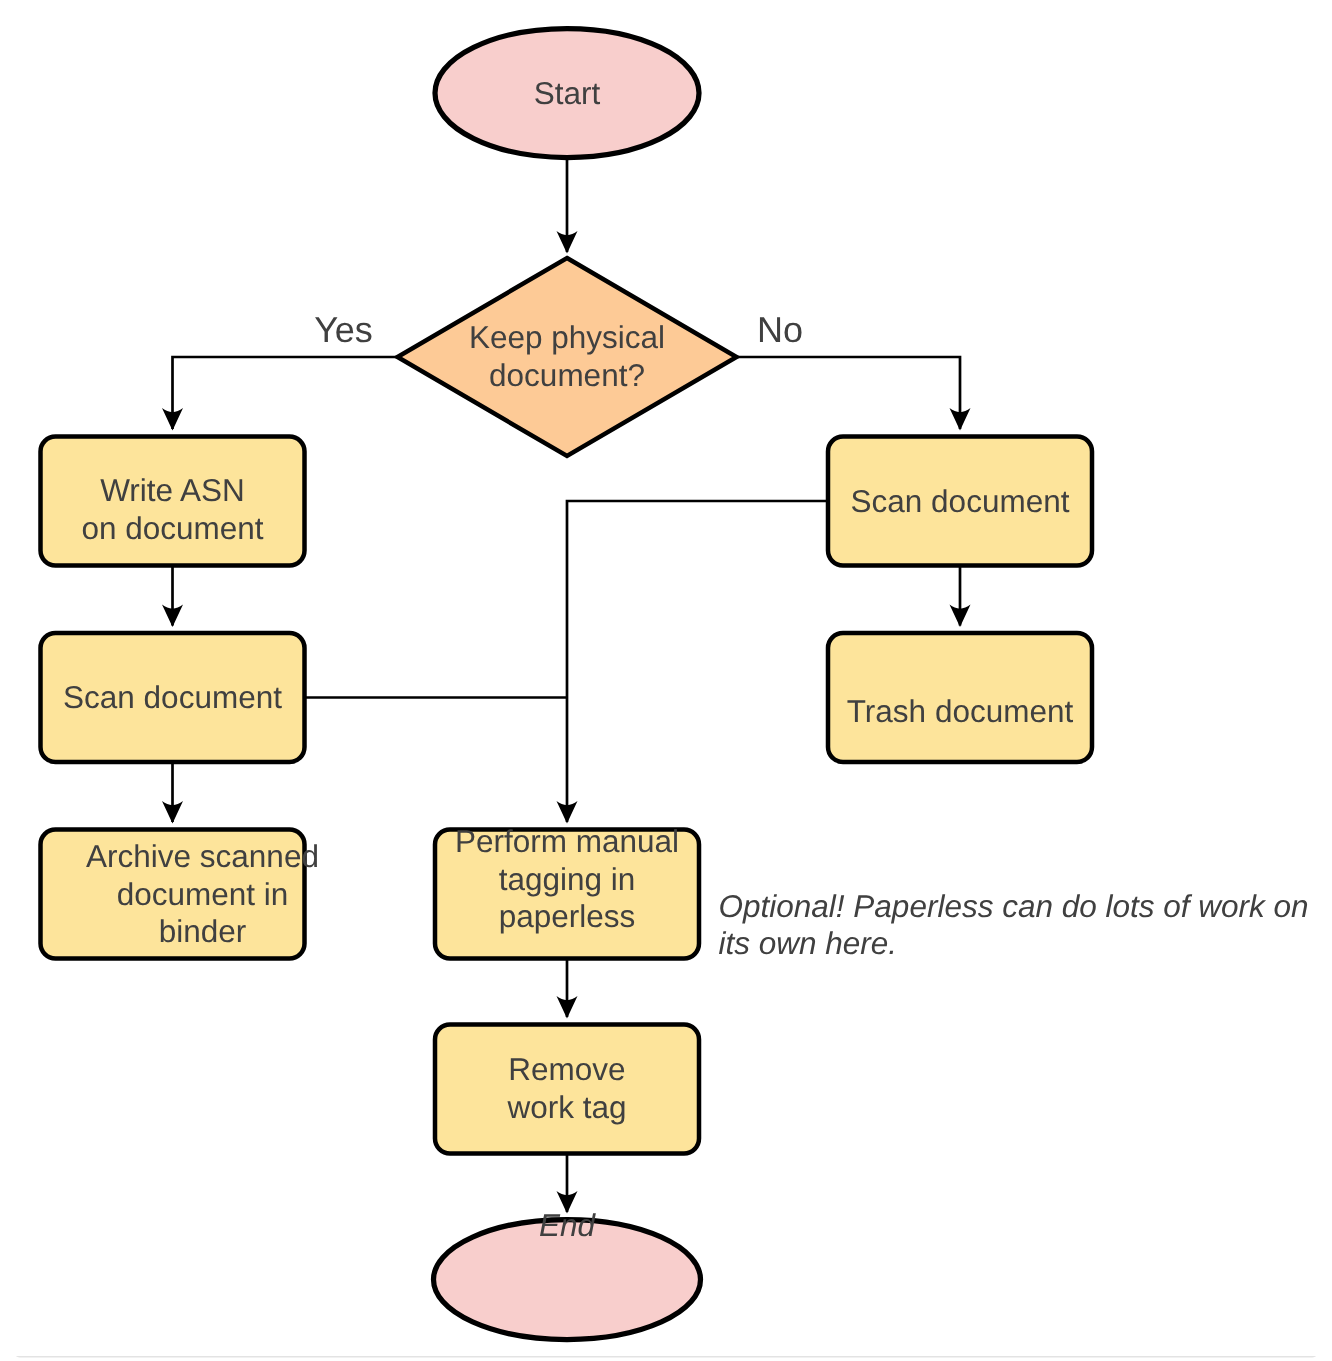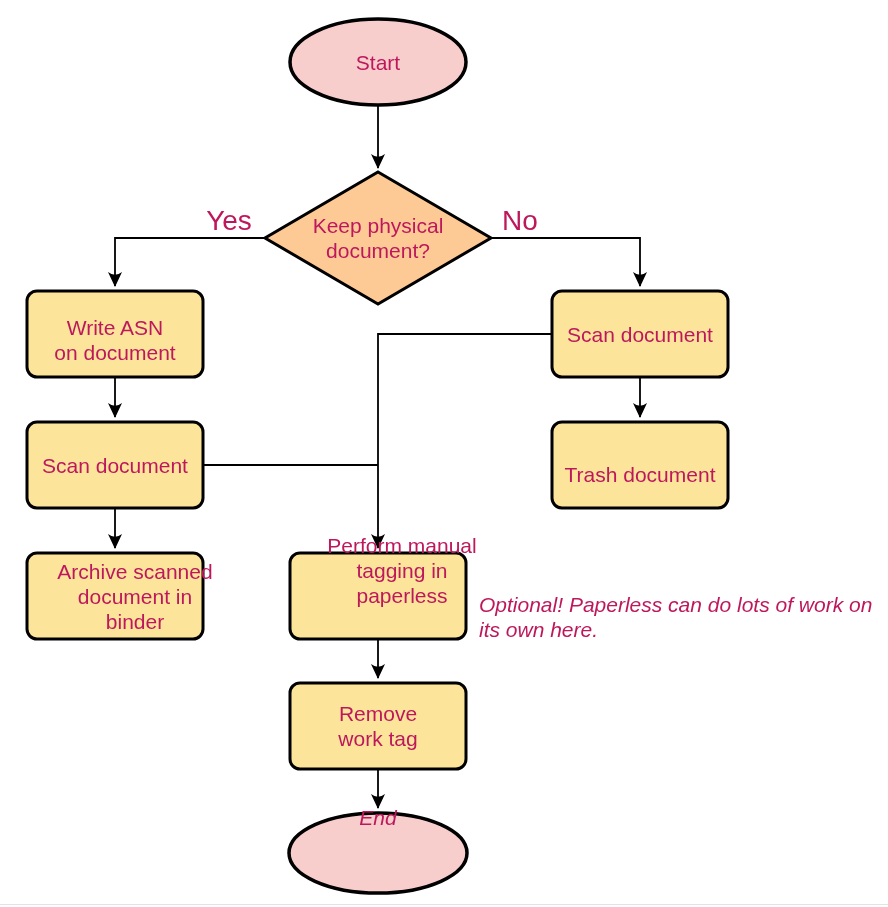--- a/index.html
+++ b/index.html
@@ -6,22 +6,23 @@
     margin: 0;
     padding: 0;
     background: #ffffff;
   }
   #canvas {
     position: relative;
     width: 888px;
     height: 907px;
     background: #ffffff;
     font-family: "Liberation Sans", sans-serif;
-    color: #be185d;
+    color: #404040;
     overflow: hidden;
+    border-radius: 21px;
   }
   #shapes-layer {
     position: absolute;
     left: 0;
     top: 0;
   }
   .node-shape {
     fill: var(--process-fill);
     stroke: var(--stroke);
     stroke-width: 3;
@@ -49,21 +50,21 @@
     text-align: center;
     font-size: 21px;
     line-height: 25px;
     white-space: pre-line;
     pointer-events: none;
   }
   .edge-label {
     position: absolute;
     width: 56px;
     text-align: center;
-    font-size: 28px;
+    font-size: 24px;
     line-height: 24px;
   }
   .side-note {
     position: absolute;
     left: 479px;
     top: 592px;
     width: 420px;
     font-size: 21px;
     line-height: 25px;
     font-style: italic;
@@ -119,21 +120,21 @@
   <div class="node-label" style="left:278px; top:172px; width:200px; height:132px;">Keep physical
 document?</div>
   <div class="node-label" style="left:27px; top:291px; width:176px; height:98px;">Write ASN
 on document</div>
   <div class="node-label" style="left:27px; top:422px; width:176px; height:86px;">Scan document</div>
   <div class="node-label" style="left:27px; top:553px; width:176px; height:86px;padding-left:20px;">Archive scanned
 document in
 binder</div>
   <div class="node-label" style="left:552px; top:291px; width:176px; height:86px;">Scan document</div>
   <div class="node-label" style="left:552px; top:422px; width:176px; height:104px;">Trash document</div>
-  <div class="node-label" style="left:290px; top:527px; width:176px; height:86px;margin-left:24px;">Perform manual
+  <div class="node-label" style="left:290px; top:543px; width:176px; height:86px;">Perform manual
 tagging in
 paperless</div>
   <div class="node-label" style="left:290px; top:683px; width:176px; height:86px;">Remove
 work tag</div>
   <div class="node-label" style="left:290px; top:777px; width:176px; height:80px;font-style:italic;">End</div>
 
   <div class="edge-label" style="left:201px; top:209px;">Yes</div>
   <div class="edge-label" style="left:492px; top:209px;">No</div>
 
   <div class="side-note">Optional! Paperless can do lots of work on

